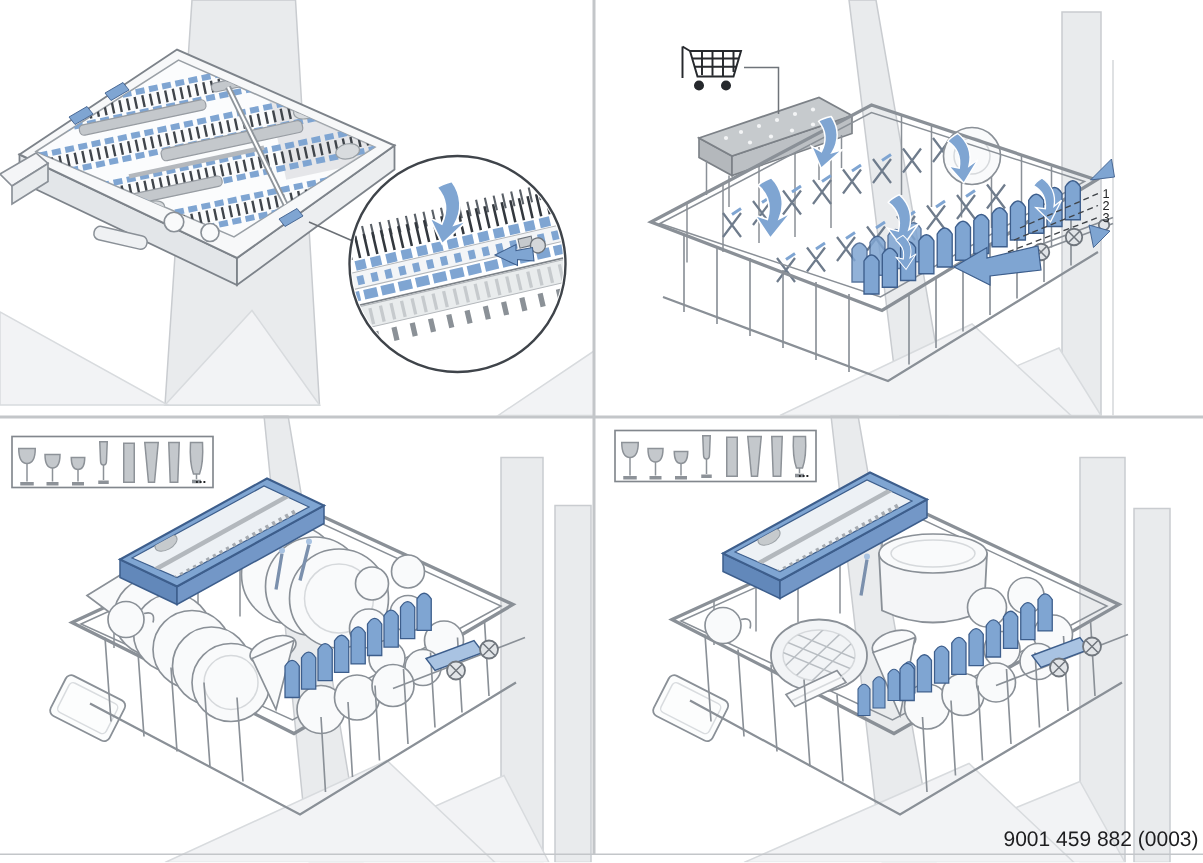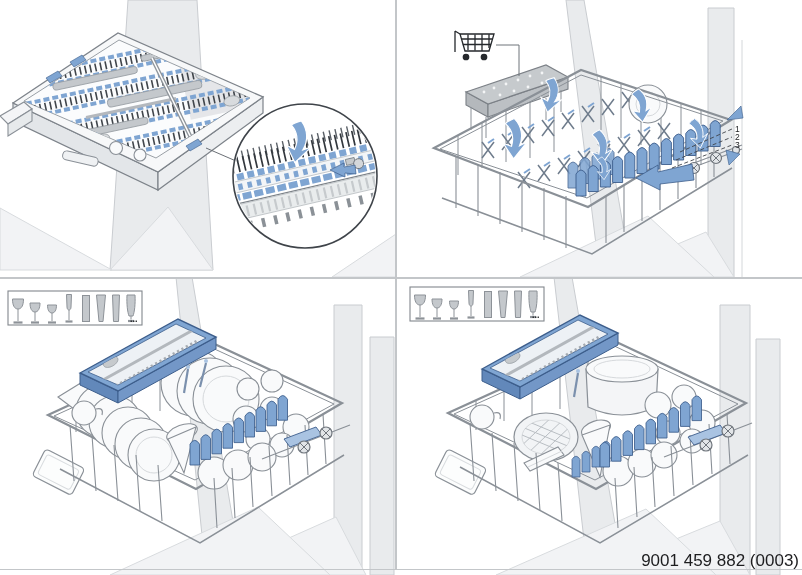--- a/index.html
+++ b/index.html
@@ -7,21 +7,21 @@
         font-family:"Liberation Sans",sans-serif;}
   .panel{position:absolute;}
   .panel svg{display:block;}
   .pn-tl{left:0;top:0;width:396px;height:277px;}
   .pn-tr{left:396px;top:0;width:406px;height:277px;}
   .pn-bl{left:0;top:277px;width:396px;height:298px;}
   .pn-br{left:396px;top:277px;width:406px;height:298px;}
   .div-v{position:absolute;left:395px;top:0;width:1.5px;height:570px;background:var(--divider_gray,#c3c6c9);}
   .div-h{position:absolute;left:0;top:277px;width:802px;height:1.5px;background:var(--divider_gray,#c3c6c9);}
   .rule-b{position:absolute;left:0;top:569px;width:802px;height:1px;background:var(--divider_gray,#c3c6c9);}
-  .part-number{position:absolute;right:3px;top:551px;font-size:17px;color:var(--text_color,#1d1d1f);}
+  .part-number{position:absolute;right:3px;top:551px;font-size:14px;color:var(--text_color,#1d1d1f);}
   svg text{font-family:"Liberation Sans",sans-serif;fill:#232527;}
   .wire{stroke:var(--wire_gray,#8a9097);fill:none;}
   .wall{fill:var(--wall_gray,#e9ebed);stroke:#c9ccd0;stroke-width:1;}
   .floor{fill:#f2f3f5;stroke:#d8dbde;stroke-width:1;}
   .white-item{fill:#f9fafb;stroke:var(--wire_gray,#8a9097);stroke-width:1.1;}
   .inner-ring{fill:none;stroke:#d6d9dc;stroke-width:1;}
 </style>
 </head>
 <body>
 

